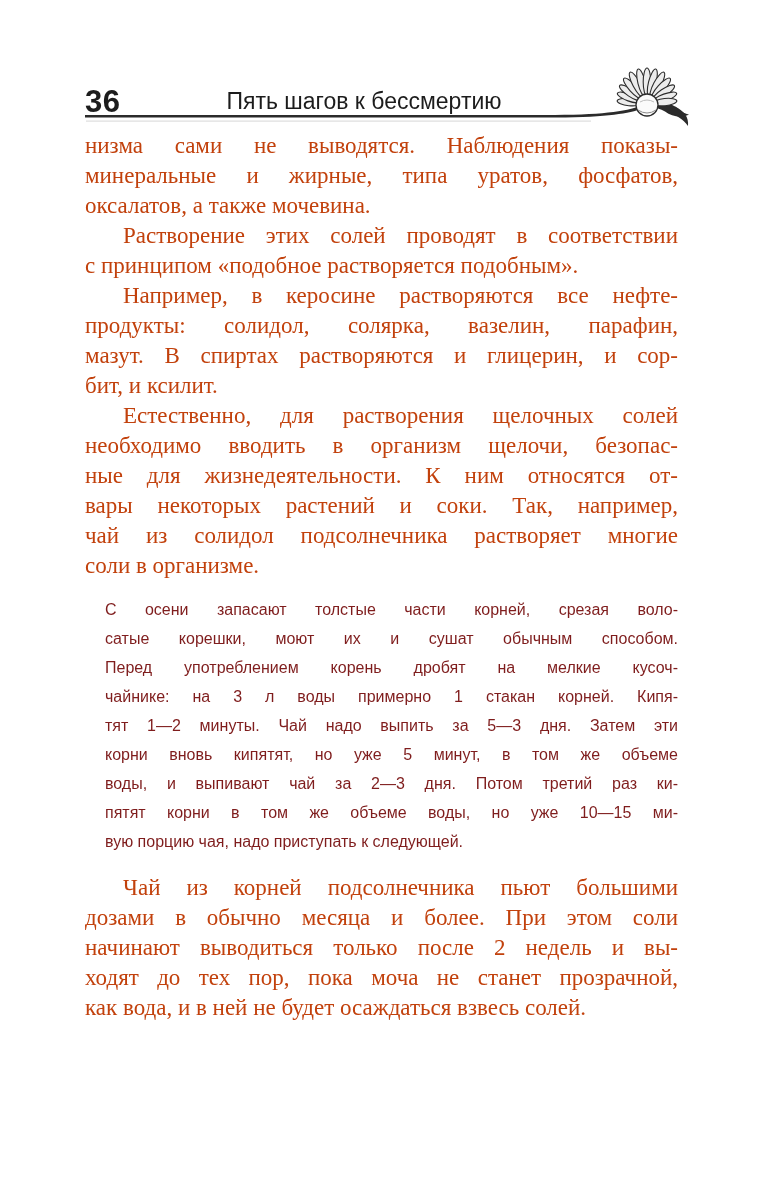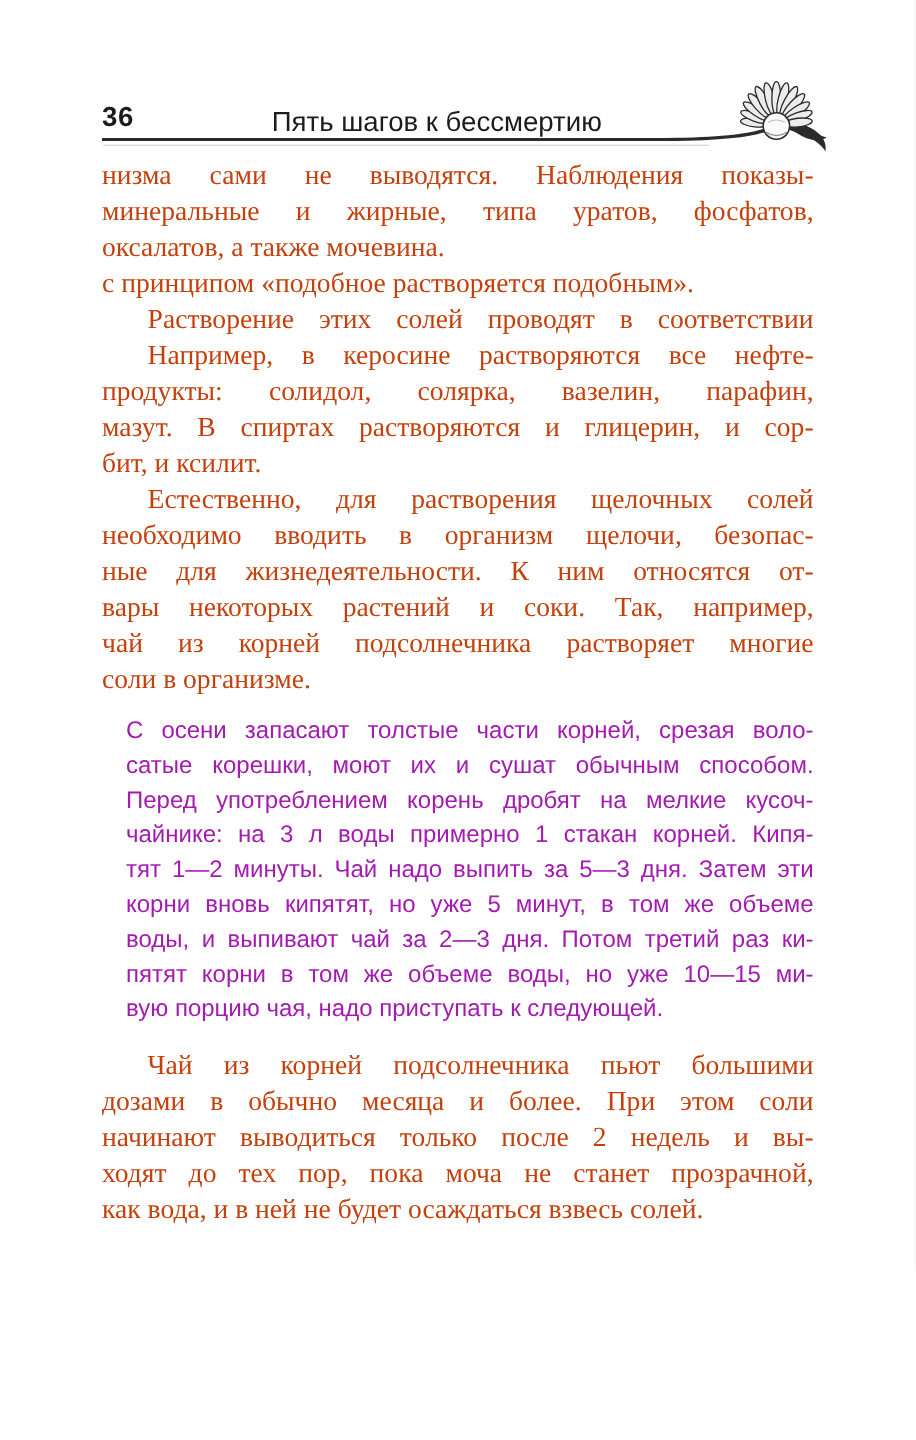--- a/index.html
+++ b/index.html
@@ -11,21 +11,21 @@
     background: #ffffff;
     overflow: hidden;
     color: #1f1f1f;
   }
 
   
   .header { position: relative; height: 133px; }
   .pagenum {
     position: absolute; left: 85px; top: 84px;
     font-family: "Liberation Sans", sans-serif;
-    font-weight: 700; font-size: 23px; letter-spacing: 0.5px;
+    font-weight: 700; font-size: 31px; letter-spacing: 0.5px;
     color: #1c1c1c;
   }
   .running-title {
     position: absolute; left: 85px; right: 120px; top: 88px;
     text-align: center;
     font-family: "Liberation Sans", sans-serif;
     font-size: 23px; color: #1c1c1c;
   }
   .ornament { position: absolute; left: 0; top: 55px; width: 763px; height: 80px; }
 
@@ -34,21 +34,21 @@
     position: absolute;
     left: 85px; right: 85px; top: 131px;
   }
   .para { margin: 0; }
   .para.serif {
     font-family: "Liberation Serif", "DejaVu Serif", serif;
     font-size: 23px; line-height: 30px; color: #c2410c;
   }
   .para.quote {
     font-family: "Liberation Sans", "DejaVu Sans", sans-serif;
-    font-size: 20px; line-height: 29px; color: #a21caf;
+    font-size: 16px; line-height: 29px; color: #7f1d1d;
     margin: 14px 0 17px 20px;
   }
   .line {
     text-align: justify;
     text-align-last: justify;
     white-space: normal;
   }
   .line.last { text-align-last: left; }
   .line.first-indent { text-indent: 38px; }
 </style>
@@ -97,35 +97,35 @@
     </svg>
   </div>
 
   <div class="body-text">
       <div class="para serif">
         <div class="line">низма сами не выводятся. Наблюдения показы-</div>
         <div class="line">минеральные и жирные, типа уратов, фосфатов,</div>
         <div class="line last">оксалатов, а также мочевина.</div>
       </div>
       <div class="para serif">
+        <div class="line first-indent">Растворение этих солей проводят в соответствии</div>
         <div class="line last">с принципом «подобное растворяется подобным».</div>
-        <div class="line first-indent">Растворение этих солей проводят в соответствии</div>
       </div>
       <div class="para serif">
         <div class="line first-indent">Например, в керосине растворяются все нефте-</div>
         <div class="line">продукты: солидол, солярка, вазелин, парафин,</div>
         <div class="line">мазут. В спиртах растворяются и глицерин, и сор-</div>
         <div class="line last">бит, и ксилит.</div>
       </div>
       <div class="para serif">
         <div class="line first-indent">Естественно, для растворения щелочных солей</div>
         <div class="line">необходимо вводить в организм щелочи, безопас-</div>
         <div class="line">ные для жизнедеятельности. К ним относятся от-</div>
         <div class="line">вары некоторых растений и соки. Так, например,</div>
-        <div class="line">чай из корней подсолнечника растворяет многие</div>
+        <div class="line">чай из солидол подсолнечника растворяет многие</div>
         <div class="line last">соли в организме.</div>
       </div>
       <div class="para quote">
         <div class="line">С осени запасают толстые части корней, срезая воло-</div>
         <div class="line">сатые корешки, моют их и сушат обычным способом.</div>
         <div class="line">Перед употреблением корень дробят на мелкие кусоч-</div>
         <div class="line">чайнике: на 3 л воды примерно 1 стакан корней. Кипя-</div>
         <div class="line">тят 1—2 минуты. Чай надо выпить за 5—3 дня. Затем эти</div>
         <div class="line">корни вновь кипятят, но уже 5 минут, в том же объеме</div>
         <div class="line">воды, и выпивают чай за 2—3 дня. Потом третий раз ки-</div>

